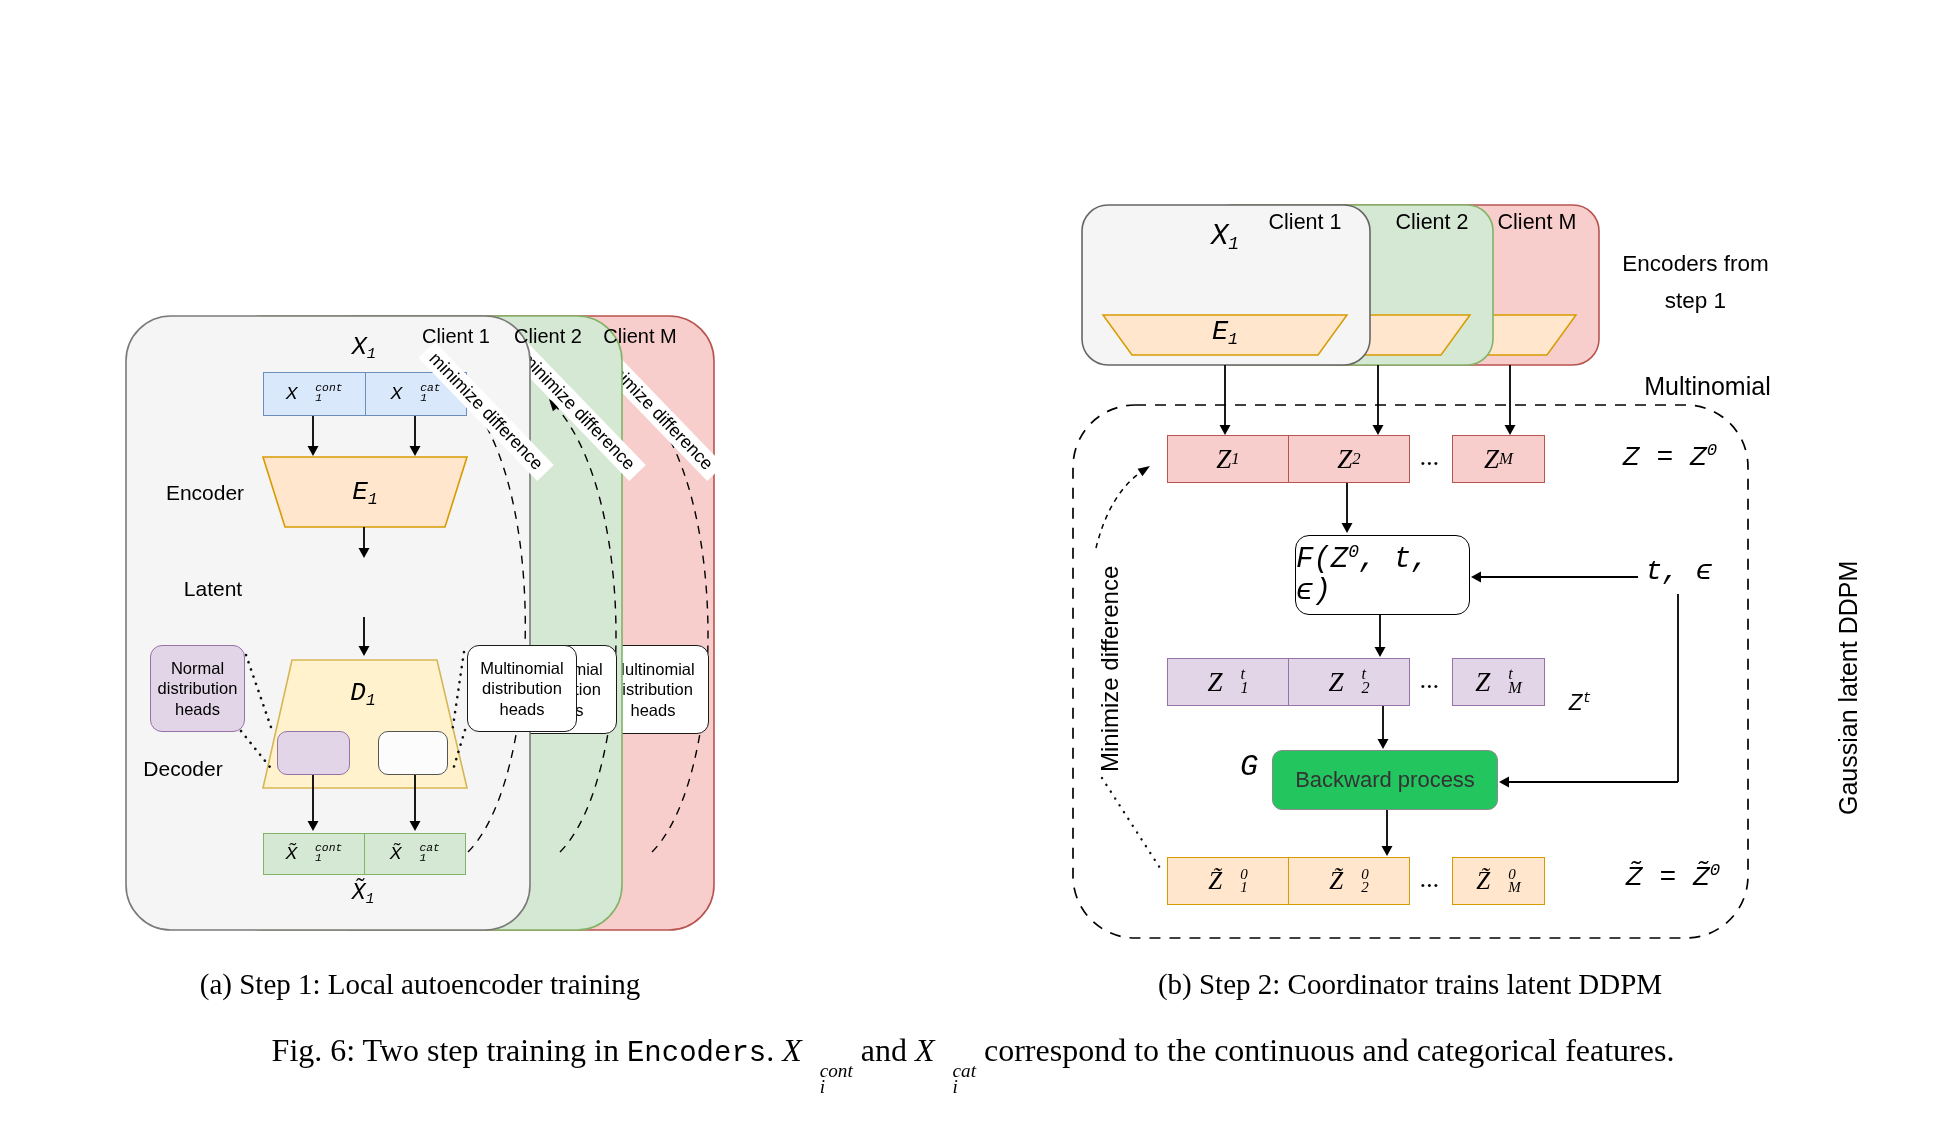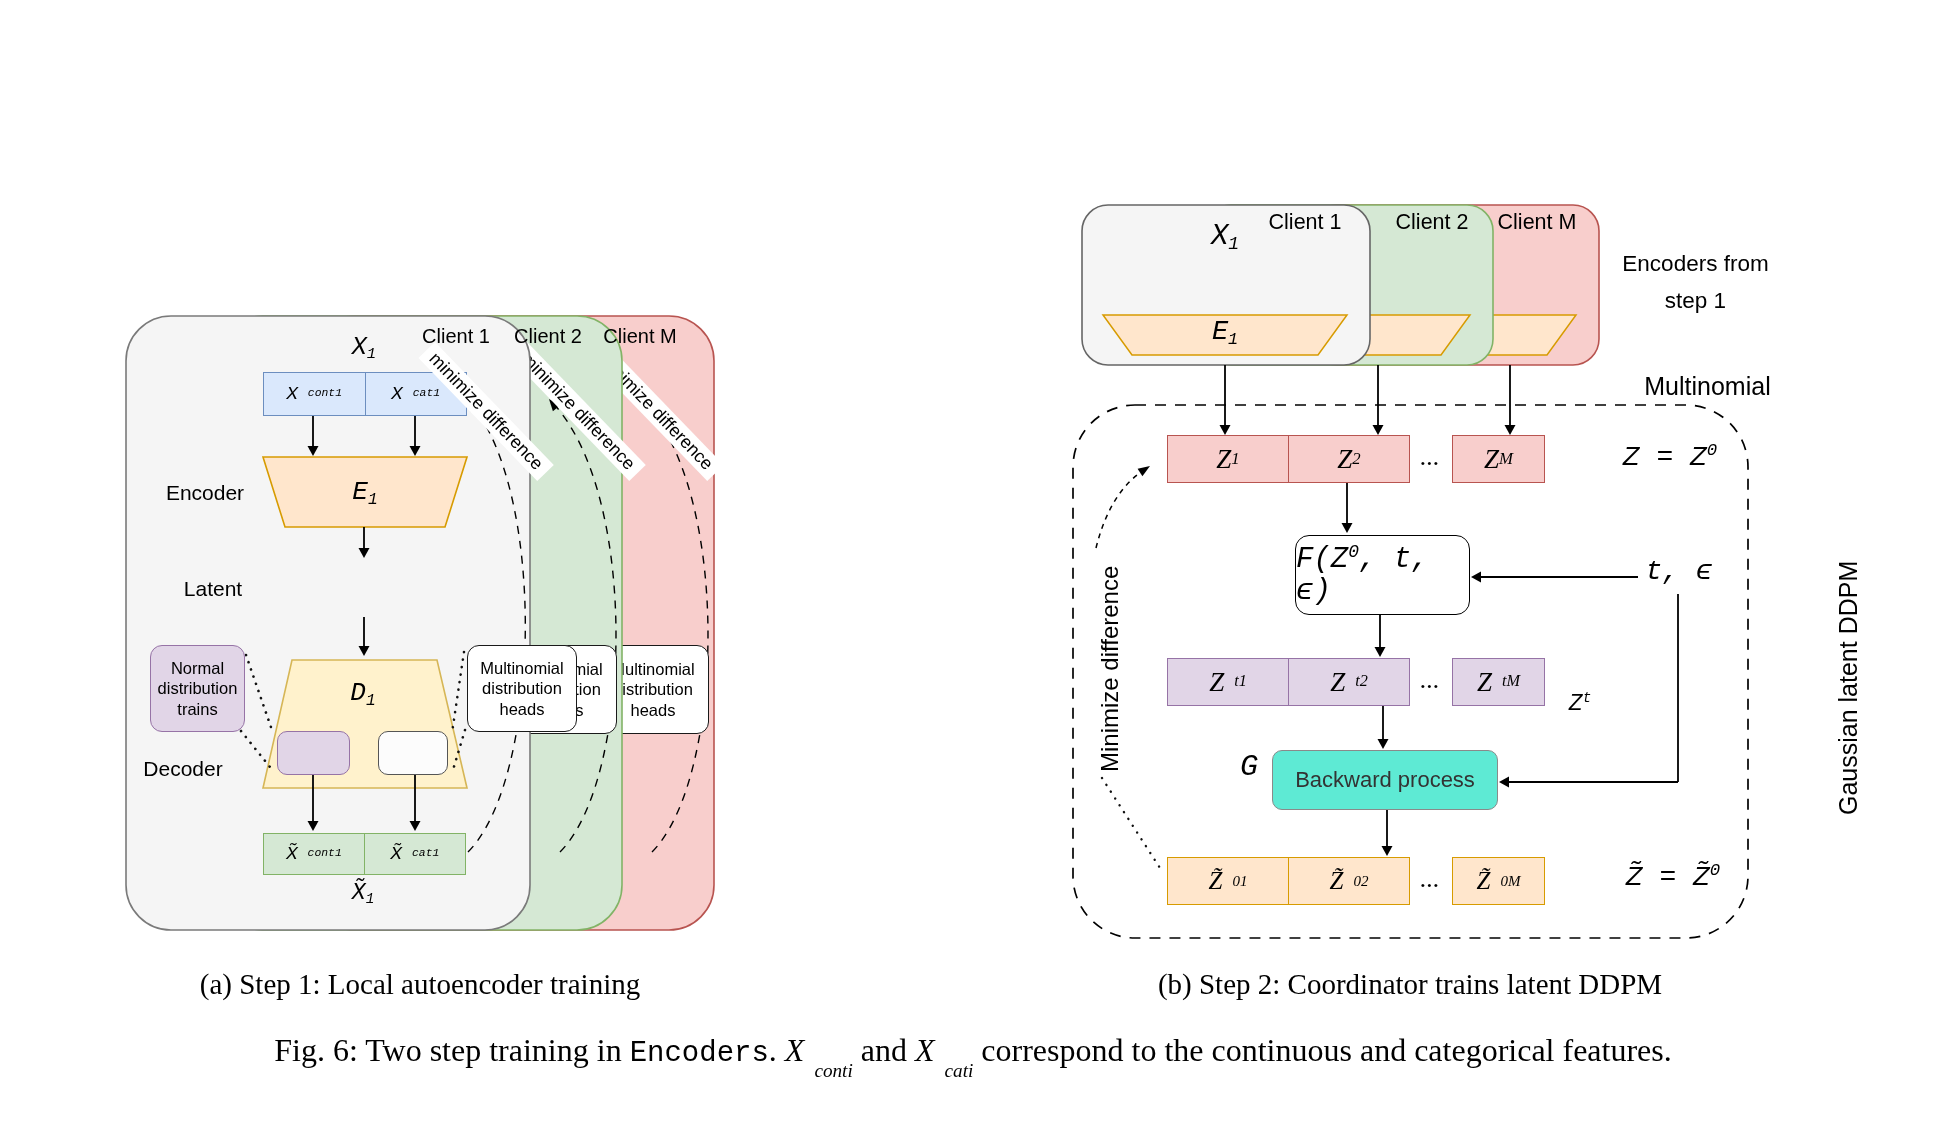--- a/index.html
+++ b/index.html
@@ -5,21 +5,21 @@
   html,body{margin:0;padding:0;background:#fff;}
   #stage{position:relative;width:1946px;height:1130px;background:#ffffff;overflow:hidden;
          font-family:"Liberation Sans","DejaVu Sans",sans-serif;color:#000;}
   .layer{position:absolute;left:0;top:0;width:1946px;height:1130px;pointer-events:none;}
   .abs{position:absolute;}
   .lbl{font-family:"Liberation Sans","DejaVu Sans",sans-serif;}
   .ctr{text-align:center;}
   .math{font-family:Liberation Mono, monospace;font-style:italic;}
   .sub{font-size:0.62em;font-style:italic;vertical-align:-0.28em;}
   .sup{font-size:0.62em;font-style:italic;vertical-align:0.55em;}
-  .stk{display:inline-flex;align-items:flex-start;vertical-align:-0.5em;line-height:0.85;margin-left:10px;}
+  .stk{display:inline-flex;flex-direction:column;align-items:flex-start;vertical-align:-0.5em;line-height:0.85;margin-left:18px;}
   .stk .s{font-size:0.60em;font-style:italic;}
   .cellbox{position:absolute;display:flex;}
   .cellbox .cell{display:flex;align-items:center;justify-content:center;flex:1;}
   .strip{position:absolute;transform:rotate(46deg);transform-origin:0 0;background:#ffffff;
          padding:1px 8px;font-size:18px;white-space:nowrap;z-index:2;}
   .mheads{position:absolute;top:645px;width:110px;height:87px;background:#ffffff;border:1.6px solid #1a1a1a;
           border-radius:12px;display:flex;align-items:center;justify-content:center;text-align:center;
           font-size:16.5px;line-height:1.22;}
   .rowpair{position:absolute;display:flex;height:48px;box-sizing:border-box;}
   .rowpair .rcell{width:120px;display:flex;align-items:center;justify-content:center;}
@@ -120,21 +120,21 @@
 
   <div class="abs lbl ctr z6" style="left:168px;top:577px;width:90px;font-size:21px;">Latent</div>
 
   <div class="abs math ctr z6" style="left:333px;top:678px;width:60px;font-size:26px;"><span>D</span><span class="sub">1</span></div>
   <div class="abs lbl ctr z6" style="left:138px;top:757px;width:90px;font-size:21px;">Decoder</div>
 
   <div class="abs z6" style="left:277px;top:731px;width:73px;height:44px;background:#e1d5e7;border:1.6px solid #9673a6;border-radius:10px;box-sizing:border-box;"></div>
   <div class="abs z6" style="left:378px;top:731px;width:70px;height:44px;background:#fcfcfc;border:1.6px solid #555;border-radius:10px;box-sizing:border-box;"></div>
 
   <div class="abs lbl ctr z6" style="left:150px;top:645px;width:95px;height:87px;background:#e1d5e7;border:1.6px solid #9673a6;border-radius:12px;display:flex;align-items:center;justify-content:center;font-size:16.5px;line-height:1.22;box-sizing:border-box;">
-      <span>Normal distribution trains</span>
+      <span>Normal distribution heads</span>
     </div>
   <div class="mheads lbl z6" style="left:467px;box-sizing:border-box;">
       <span>Multinomial distribution heads</span>
     </div>
 
   <div class="cellbox z6" style="left:263px;top:833px;width:203px;height:42px;background:#d5e8d4;border:1.6px solid #82b366;box-sizing:border-box;">
     <div class="cell math" style="font-size:19px;border-right:1.5px solid #82b366;">
         <span>X̃</span>
         <span class="stk">
           <span class="s">cont</span>
@@ -255,21 +255,21 @@
   <div class="zlast pur-row mrow z6" style="left:1452px;top:658px;">
       <span>Z</span>
       <span class="stk">
         <span class="s">t</span>
         <span class="s">M</span>
       </span>
     </div>
   <div class="abs math ctr z6" style="left:1540px;top:690px;width:80px;font-size:23px;"><span>Z</span><span class="sup">t</span></div>
 
   <div class="abs math ctr z6" style="left:1225px;top:750px;width:48px;font-size:30px;">G</div>
-  <div class="abs z6" style="left:1272px;top:750px;width:226px;height:60px;background:#5eead4;border:1.6px solid #8a8a8a;border-radius:10px;box-sizing:border-box;display:flex;align-items:center;justify-content:center;">
+  <div class="abs z6" style="left:1272px;top:750px;width:226px;height:60px;background:#22c55e;border:1.6px solid #8a8a8a;border-radius:10px;box-sizing:border-box;display:flex;align-items:center;justify-content:center;">
     <span class="lbl" style="font-size:22px;color:#333;">Backward process</span>
   </div>
 
   <div class="rowpair org-row z6" style="left:1167px;top:857px;">
     <div class="rcell mrow org-div" style="font-size:25px;">
         <span>Z̃</span>
         <span class="stk">
           <span class="s">0</span>
           <span class="s">1</span>
         </span>

